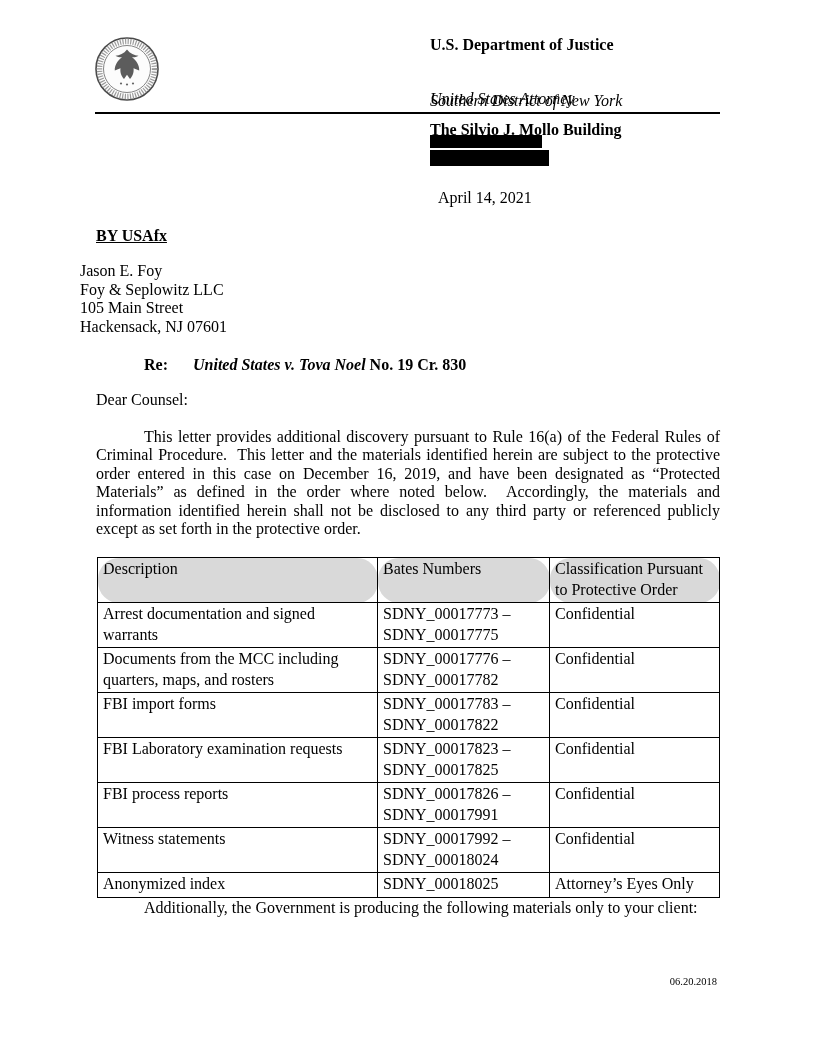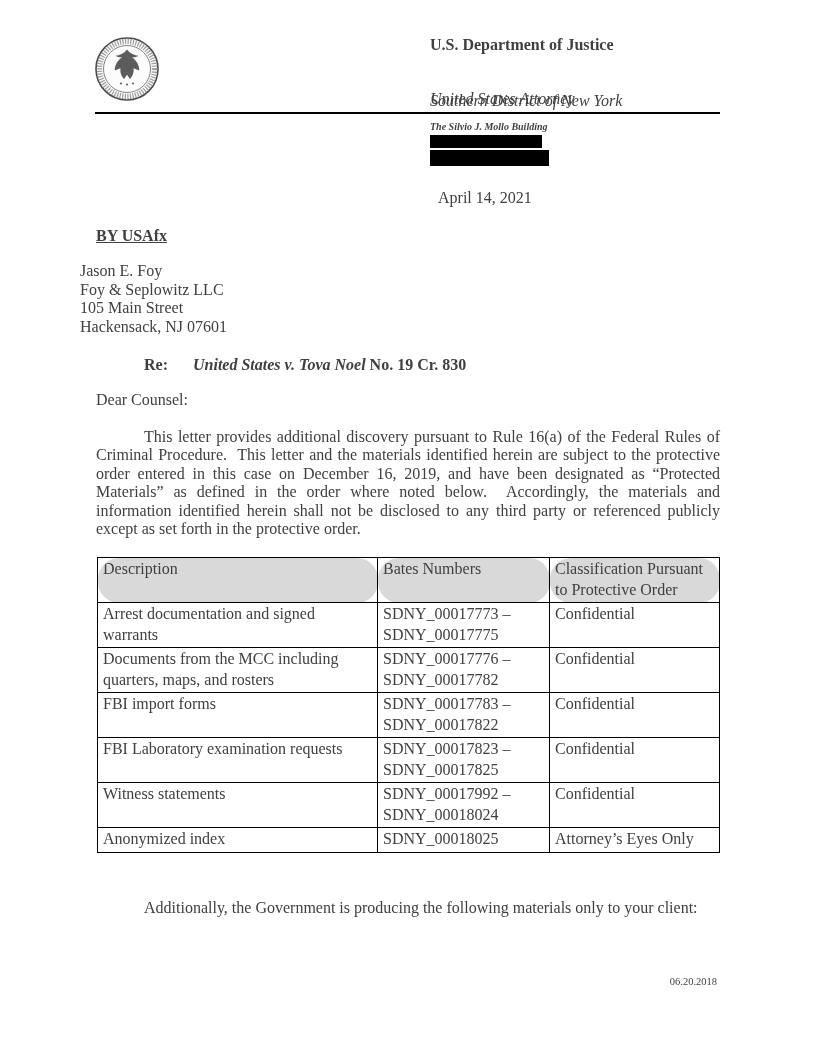--- a/index.html
+++ b/index.html
@@ -4,30 +4,30 @@
 <style>
   html, body { margin: 0; padding: 0; background: #e8e8e8; }
   .page {
     position: relative;
     width: 816px;
     height: 1056px;
     margin: 0 auto;
     background: #ffffff;
     font-family: "Liberation Serif", "DejaVu Serif", serif;
     font-size: 16px;
-    color: #404040;
+    color: #000000;
     overflow: hidden;
   }
   
   .seal { position: absolute; left: 94px; top: 36px; width: 66px; height: 66px; }
   .agency   { position: absolute; left: 430px; top: 36px;  font-weight: bold; }
   .attorney { position: absolute; left: 430px; top: 82px;  font-style: italic; margin-top: 8px; }
   .district { position: absolute; left: 430px; top: 92px;  font-style: italic; }
   .rule { position: absolute; left: 95px; top: 112px; width: 625px; height: 2px; background: #000; }
-  .building { position: absolute; left: 430px; top: 121px; font-size: 10px; font-weight: bold; font-style: italic; }
+  .building { position: absolute; left: 430px; top: 121px; font-size: 16px; font-weight: bold; }
   .redact { position: absolute; background: #000; }
   .redact.r1 { left: 430px; top: 135px; width: 112px; height: 13px; }
   .redact.r2 { left: 430px; top: 150px; width: 119px; height: 16px; }
   
   .date { position: absolute; left: 430px; top: 189px; margin-left: 8px; }
   .byline { position: absolute; left: 96px; top: 227px; font-weight: bold; text-decoration: underline; }
   .recipient { position: absolute; left: 80px; top: 262px; line-height: 18.5px; }
   .re-line { position: absolute; left: 144px; top: 356px; font-weight: bold; }
   .re-label { display: inline-block; width: 49px; }
   .re-case { font-style: italic; }
@@ -131,20 +131,26 @@
 SDNY_00017822</td>
           <td class="col-class">Confidential</td>
         </tr>
         <tr>
           <td class="col-desc vbottom">FBI Laboratory examination requests</td>
           <td class="col-bates">SDNY_00017823 –
 SDNY_00017825</td>
           <td class="col-class">Confidential</td>
         </tr>
         <tr>
+          <td class="col-desc vbottom">FBI process reports</td>
+          <td class="col-bates">SDNY_00017826 –
+SDNY_00017991</td>
+          <td class="col-class">Confidential</td>
+        </tr>
+        <tr>
           <td class="col-desc vbottom">Witness statements</td>
           <td class="col-bates">SDNY_00017992 –
 SDNY_00018024</td>
           <td class="col-class">Confidential</td>
         </tr>
         <tr>
           <td class="col-desc">Anonymized index</td>
           <td class="col-bates">SDNY_00018025</td>
           <td class="col-class">Attorney’s Eyes Only</td>
         </tr>

